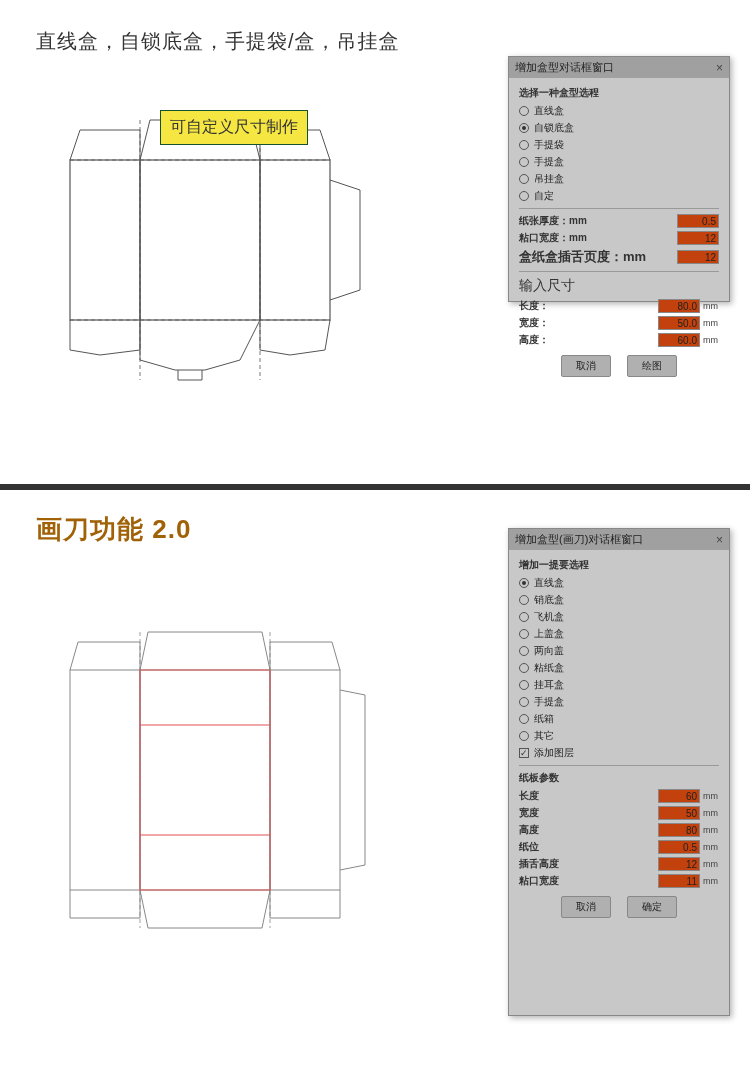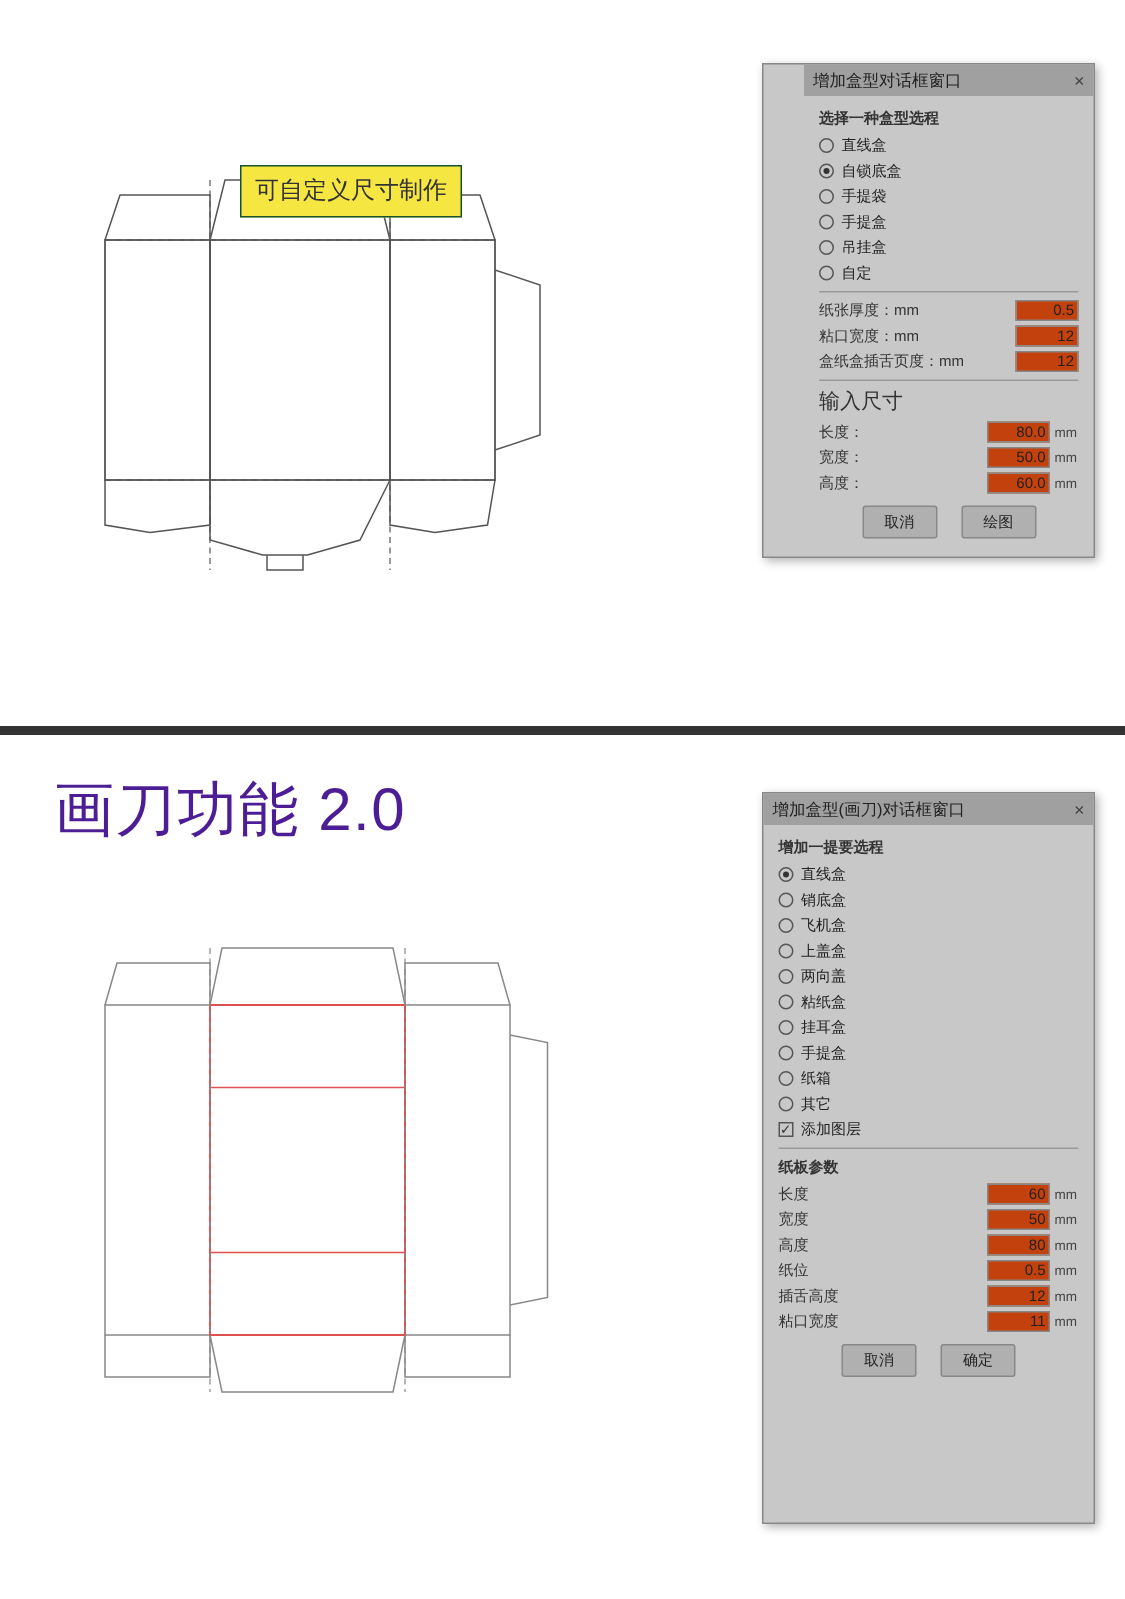--- a/index.html
+++ b/index.html
@@ -34,23 +34,23 @@
       left: 36px;
       font-size: 20px;
       color: #333;
       letter-spacing: 1px;
     }
 
     .title-bottom {
       position: absolute;
       top: 22px;
       left: 36px;
-      font-size: 40px;
-      font-weight: 400;
-      color: #4c1d95;
+      font-size: 26px;
+      font-weight: 700;
+      color: #a16207;
       letter-spacing: 1px;
     }
 
     .subtitle-bottom {
       position: absolute;
       bottom: 28px;
       left: 36px;
       font-size: 18px;
       color: #333;
     }
@@ -88,25 +88,24 @@
 
     
     .dialog {
       position: absolute;
       background: #c8c8c8;
       border: 1px solid #888;
       box-shadow: 2px 2px 6px rgba(0,0,0,0.3);
     }
 
     .dialog-top {
-      top: 42px;
+      top: 56px;
       right: 20px;
       width: 222px;
-      height: 330px;
-      padding-left: 27px;
+      height: 246px;
     }
 
     .dialog-bottom {
       top: 38px;
       right: 20px;
       width: 222px;
       height: 488px;
     }
 
     .dialog-titlebar {
@@ -192,20 +191,21 @@
     .field-row {
       display: flex;
       align-items: center;
       margin-bottom: 3px;
       font-size: 10px;
     }
 
     .field-label {
       flex: 1;
       color: #333;
+      font-weight: bold;
     }
 
     .field-input {
       width: 42px;
       height: 14px;
       background: #c2410c;
       border: 1px solid #888;
       font-size: 10px;
       color: #222;
       text-align: right;
@@ -246,20 +246,21 @@
       color: #222;
       cursor: pointer;
       border-radius: 2px;
     }
   </style>
 </head>
 <body>
 
 <div class="section-top">
 
+  <div class="title-top">直线盒，自锁底盒，手提袋/盒，吊挂盒</div>
 
   <div class="yellow-label">可自定义尺寸制作</div>
 
   <div class="box-diagram-top">
     <svg width="420" height="370" viewBox="0 0 420 370" fill="none" stroke="#555" stroke-width="1">
 
       <rect x="110" y="90" width="120" height="160" stroke="#555" stroke-width="1.2" fill="none"></rect>
 
       <rect x="40" y="90" width="70" height="160" stroke="#555" stroke-width="1.2" fill="none"></rect>
 
@@ -325,21 +326,21 @@
 
       <div class="field-row">
         <span class="field-label">纸张厚度：mm</span>
         <input class="field-input" value="0.5" style="">
       </div>
       <div class="field-row">
         <span class="field-label">粘口宽度：mm</span>
         <input class="field-input" value="12" style="">
       </div>
       <div class="field-row">
-        <span class="field-label" style="font-size:10px;">盒纸盒插舌页度：mm</span>
+        <span class="field-label" style="font-size:13px;">盒纸盒插舌页度：mm</span>
         <input class="field-input" value="12" style="">
       </div>
 
       <hr class="divider-line">
 
       <div class="size-section-title">输入尺寸</div>
 
       <div class="field-row">
         <span class="field-label">长度：</span>
         <input class="field-input" value="80.0" style="">

